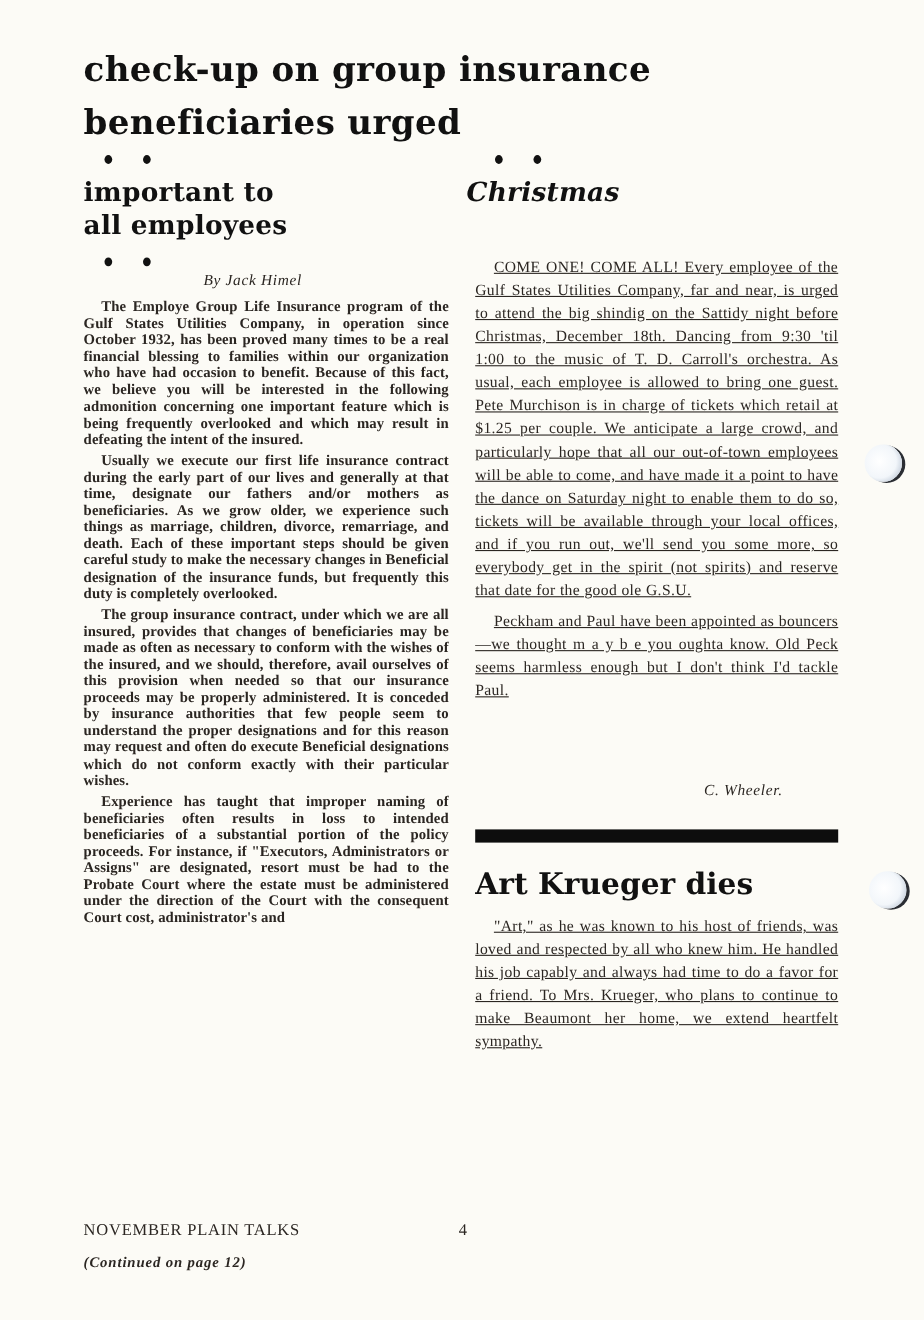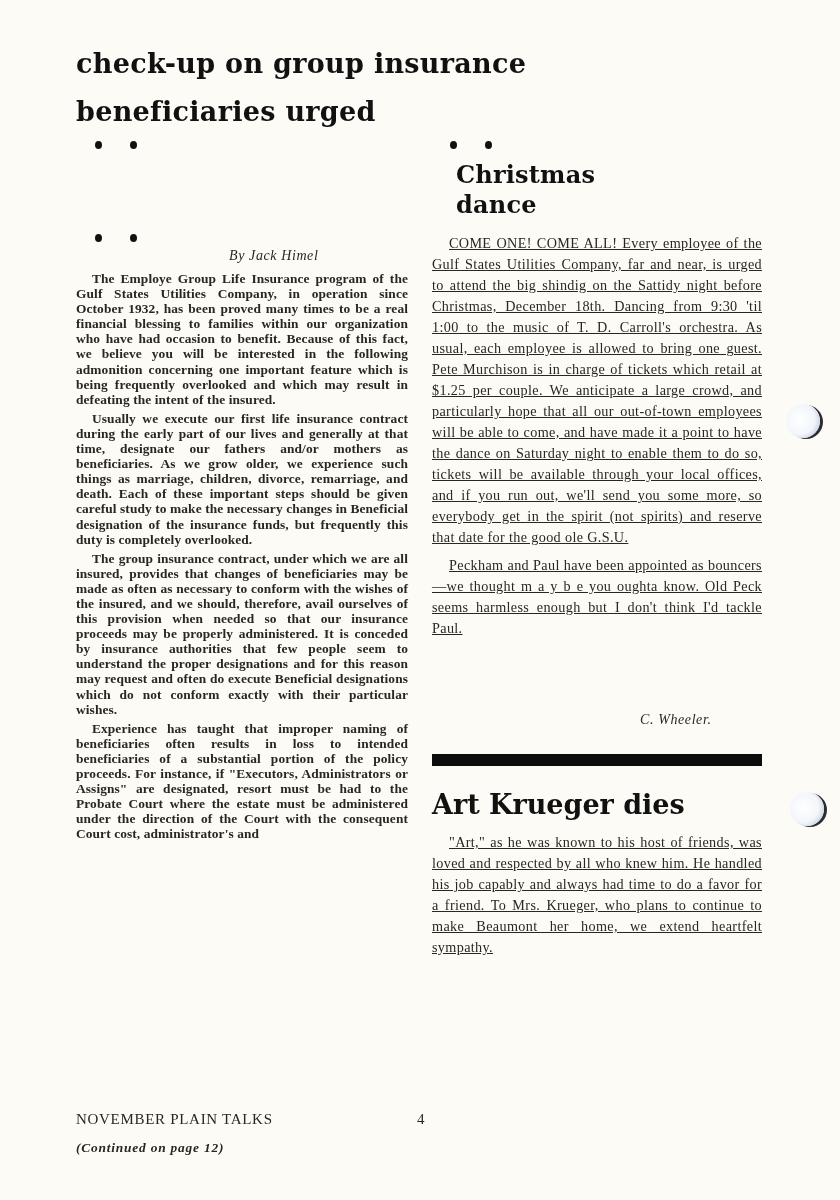--- a/index.html
+++ b/index.html
@@ -7,38 +7,38 @@
     width: 840px; height: 1200px; overflow: hidden;
     background: #fcfbf6;
     position: relative;
     font-family: "Liberation Serif", "DejaVu Serif", serif;
     color: #2b2622;
   }
   .page { position: absolute; inset: 0; }
   .headline {
     position: absolute; left: 76px; top: 40px; width: 640px;
     font-family: "DejaVu Serif", "Liberation Serif", serif;
-    font-weight: 900; font-size: 27px; line-height: 48px;
+    font-weight: 900; font-size: 31px; line-height: 48px;
     letter-spacing: 0.3px; color: #111;
     transform: scaleX(1.0);
   }
   .dots { position: absolute; height: 10px; }
   .dots span {
     position: absolute; top: 0; width: 7px; height: 8px; border-radius: 50%;
     background: #111;
   }
   .subhead {
     position: absolute;
     font-family: "DejaVu Serif", "Liberation Serif", serif;
     font-weight: 900; font-size: 24px; line-height: 30px; color: #111;
     letter-spacing: 0.2px;
   }
   .byline {
     position: absolute; left: 185px; top: 248px;
-    font-style: italic; font-size: 14px; letter-spacing: 0.6px; color: #2b2622; margin-left: 44px;
+    font-style: italic; font-size: 14px; letter-spacing: 0.6px; color: #2b2622;
   }
   .col {
     position: absolute; text-align: justify;
     font-size: 13.4px; line-height: 15.1px; letter-spacing: 0.1px;
     hyphens: manual;
   }
   .col p { margin: 0 0 4px 0; text-indent: 16px; }
   .col-left { left: 76px; top: 271px; width: 332px; font-weight: bold; }
   .col-right {
     font-size: 14.2px; line-height: 21px; letter-spacing: 0.35px;
@@ -83,42 +83,45 @@
 
   <div class="headline">
     <div>check-up on group insurance</div>
     <div>beneficiaries urged</div>
   </div>
 
   <div class="dots" style="left:95px; top:141px;">
     <span style="left:0;"></span>
     <span style="left:35px;"></span>
   </div>
+  <div class="subhead" style="left:76px; top:160px;">
+    <div>important to</div>
+    <div>all employees</div>
+  </div>
   <div class="dots" style="left:95px; top:234px;">
     <span style="left:0;"></span>
     <span style="left:35px;"></span>
   </div>
 
   <div class="byline">By Jack Himel</div>
 
   <div class="col col-left">
     <p>The Employe Group Life Insurance program of the Gulf States Utilities Company, in operation since October 1932, has been proved many times to be a real financial blessing to families within our organization who have had occasion to benefit. Because of this fact, we believe you will be interested in the following admonition concerning one important feature which is being frequently overlooked and which may result in defeating the intent of the insured.</p>
     <p>Usually we execute our first life insurance contract during the early part of our lives and generally at that time, designate our fathers and/or mothers as beneficiaries. As we grow older, we experience such things as marriage, children, divorce, remarriage, and death. Each of these important steps should be given careful study to make the necessary changes in Beneficial designation of the insurance funds, but frequently this duty is completely overlooked.</p>
     <p>The group insurance contract, under which we are all insured, provides that changes of beneficiaries may be made as often as necessary to conform with the wishes of the insured, and we should, therefore, avail ourselves of this provision when needed so that our insurance proceeds may be properly administered. It is conceded by insurance authorities that few people seem to understand the proper designations and for this reason may request and often do execute Beneficial designations which do not conform exactly with their particular wishes.</p>
     <p>Experience has taught that improper naming of beneficiaries often results in loss to intended beneficiaries of a substantial portion of the policy proceeds. For instance, if "Executors, Administrators or Assigns" are designated, resort must be had to the Probate Court where the estate must be administered under the direction of the Court with the consequent Court cost, administrator's and</p>
   </div>
   <div class="continued">(Continued on page 12)</div>
 
   <div class="dots" style="left:450px; top:141px;">
     <span style="left:0;"></span>
     <span style="left:35px;"></span>
   </div>
-  <div class="subhead" style="left:456px; top:160px;">
+  <div class="subhead" style="left:424px; top:160px;font-style:italic;">
     <div>Christmas</div>
-    <div>dance</div>
   </div>
   <div class="col col-right xmas-body">
     <p>COME ONE! COME ALL! Every employee of the Gulf States Utilities Company, far and near, is urged to attend the big shindig on the Sattidy night before Christmas, December 18th. Dancing from 9:30 'til 1:00 to the music of T. D. Carroll's orchestra. As usual, each employee is allowed to bring one guest. Pete Murchison is in charge of tickets which retail at $1.25 per couple. We anticipate a large crowd, and particularly hope that all our out-of-town employees will be able to come, and have made it a point to have the dance on Saturday night to enable them to do so, tickets will be available through your local offices, and if you run out, we'll send you some more, so everybody get in the spirit (not spirits) and reserve that date for the good ole G.S.U.</p>
     <p>Peckham and Paul have been appointed as bouncers—we thought m a y b e you oughta know. Old Peck seems harmless enough but I don't think I'd tackle Paul.</p>
   </div>
   <div class="signature">C. Wheeler.</div>
 
   <div class="black-rule"></div>
 
   <div class="krueger-title">Art Krueger dies</div>

